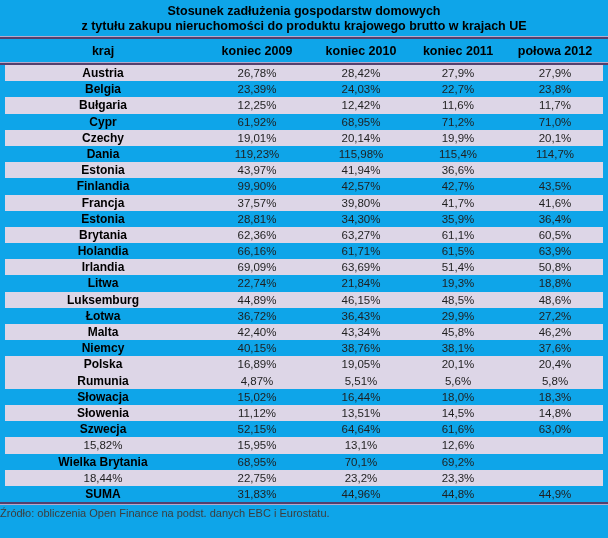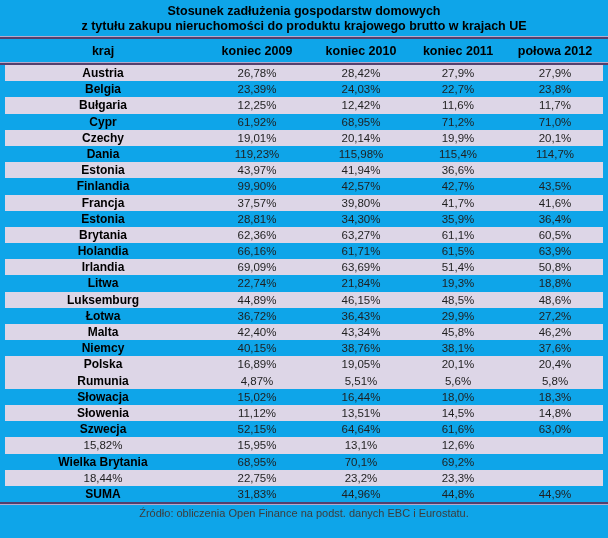--- a/index.html
+++ b/index.html
@@ -50,21 +50,20 @@
     color: #000000;
     line-height: 16.2px;
   }
   .cell.value {
     font-size: 11.5px;
     color: #1f1f1f;
     line-height: 16.2px;
   }
   .source {
     margin-top: 2px;
-    text-align: center;
     font-size: 11px;
     line-height: 13px;
     color: #3d3d3d;
   }
 </style>
 </head>
 <body>
 
 <div class="page">
 

